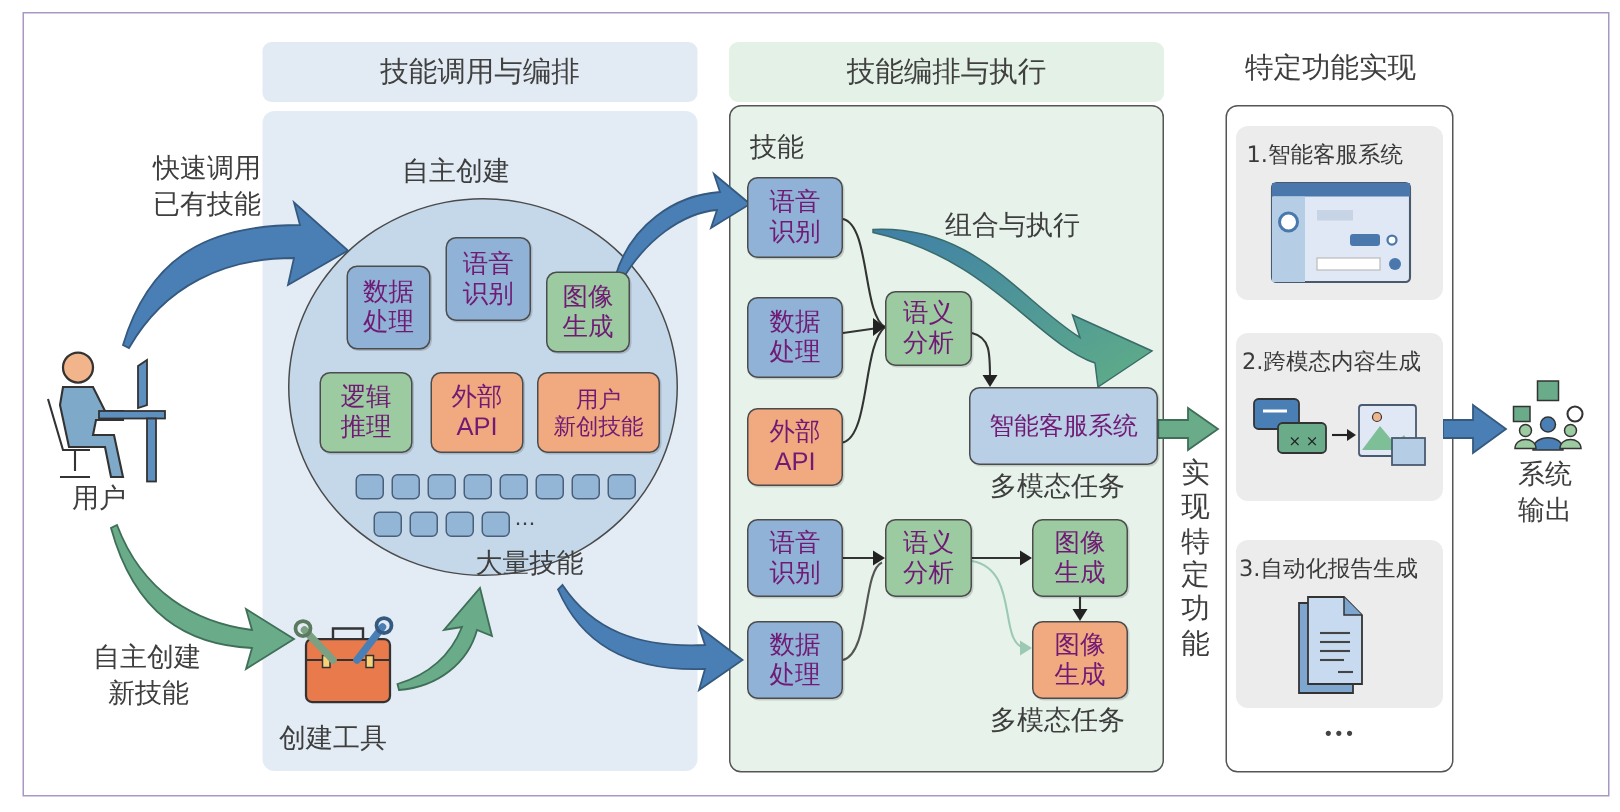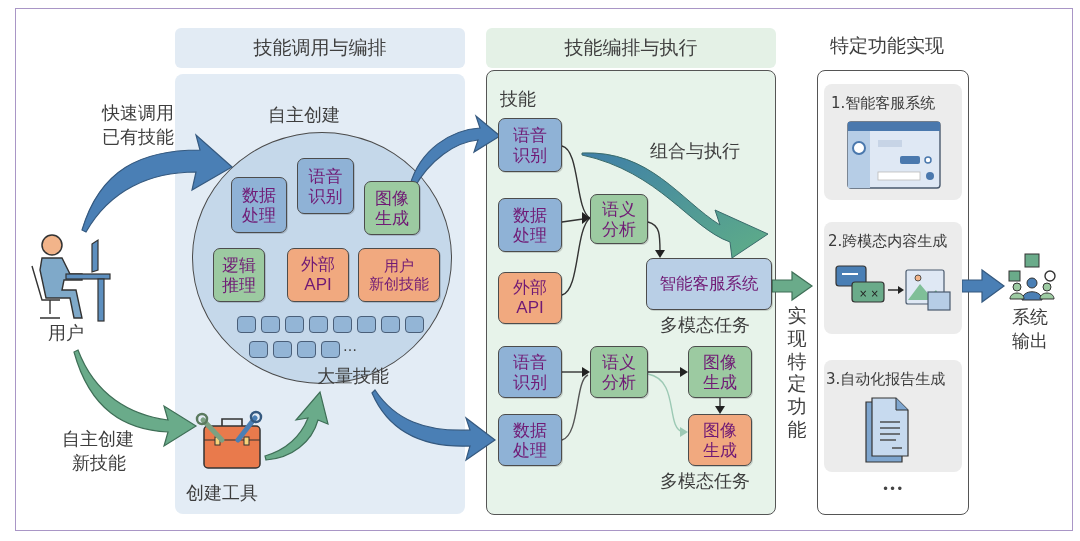--- a/index.html
+++ b/index.html
@@ -106,21 +106,21 @@
 处理</span>
   </div>
 <div class="box blue" style="left:297px;top:158px;width:57px;height:56px;">
     <span>语音
 识别</span>
   </div>
 <div class="box green" style="left:364px;top:181px;width:56px;height:54px;">
     <span>图像
 生成</span>
   </div>
-<div class="box green" style="left:213px;top:248px;width:52px;height:54px;">
+<div class="box green" style="left:213px;top:248px;width:62px;height:54px;">
     <span>逻辑
 推理</span>
   </div>
 <div class="box orange serif" style="left:287px;top:248px;width:62px;height:54px;">
     <span>外部
 API</span>
   </div>
 <div class="box orange" style="left:358px;top:248px;width:82px;height:54px;font-size:15px;">
     <span>用户
 新创技能</span>
@@ -150,21 +150,21 @@
   <rect x="215" y="437" width="5" height="8" fill="#f7d27a" stroke="#333" stroke-width="1"></rect>
   <rect x="244" y="437" width="5" height="8" fill="#f7d27a" stroke="#333" stroke-width="1"></rect>
   <path d="M203,420 L222,440" stroke="#7ca182" stroke-width="5" stroke-linecap="round"></path>
   <path d="M255,418 L238,440" stroke="#4a7fb5" stroke-width="5" stroke-linecap="round"></path>
   <circle cx="202" cy="419" r="5" fill="none" stroke="#5b7a5f" stroke-width="2.5"></circle>
   <circle cx="256" cy="417" r="5" fill="none" stroke="#35597f" stroke-width="2.5"></circle>
 </svg>
 <div class="lbl" style="left:186px;top:482px;">创建工具</div>
 
 <div class="lbl" style="left:500px;top:88px;">技能</div>
-<div class="lbl" style="left:630px;top:140px;margin-left:20px;">组合与执行</div>
+<div class="lbl" style="left:630px;top:140px;">组合与执行</div>
 
 <div class="box blue" style="left:498px;top:118px;width:64px;height:54px;">
     <span>语音
 识别</span>
   </div>
 <div class="box blue" style="left:498px;top:198px;width:64px;height:54px;">
     <span>数据
 处理</span>
   </div>
 <div class="box orange serif" style="left:498px;top:272px;width:64px;height:52px;">

